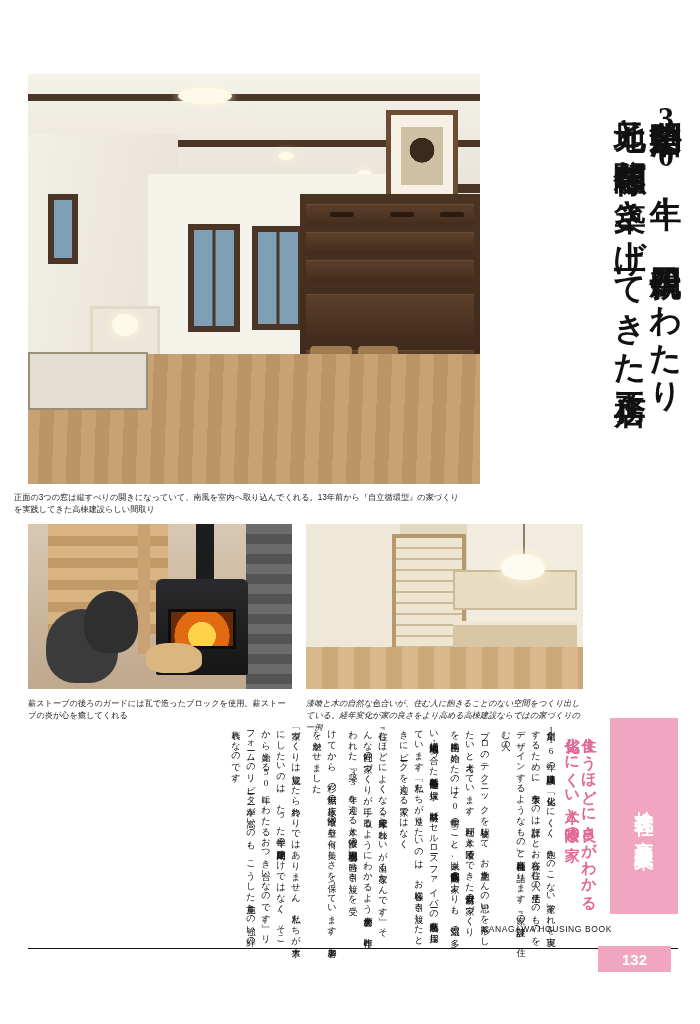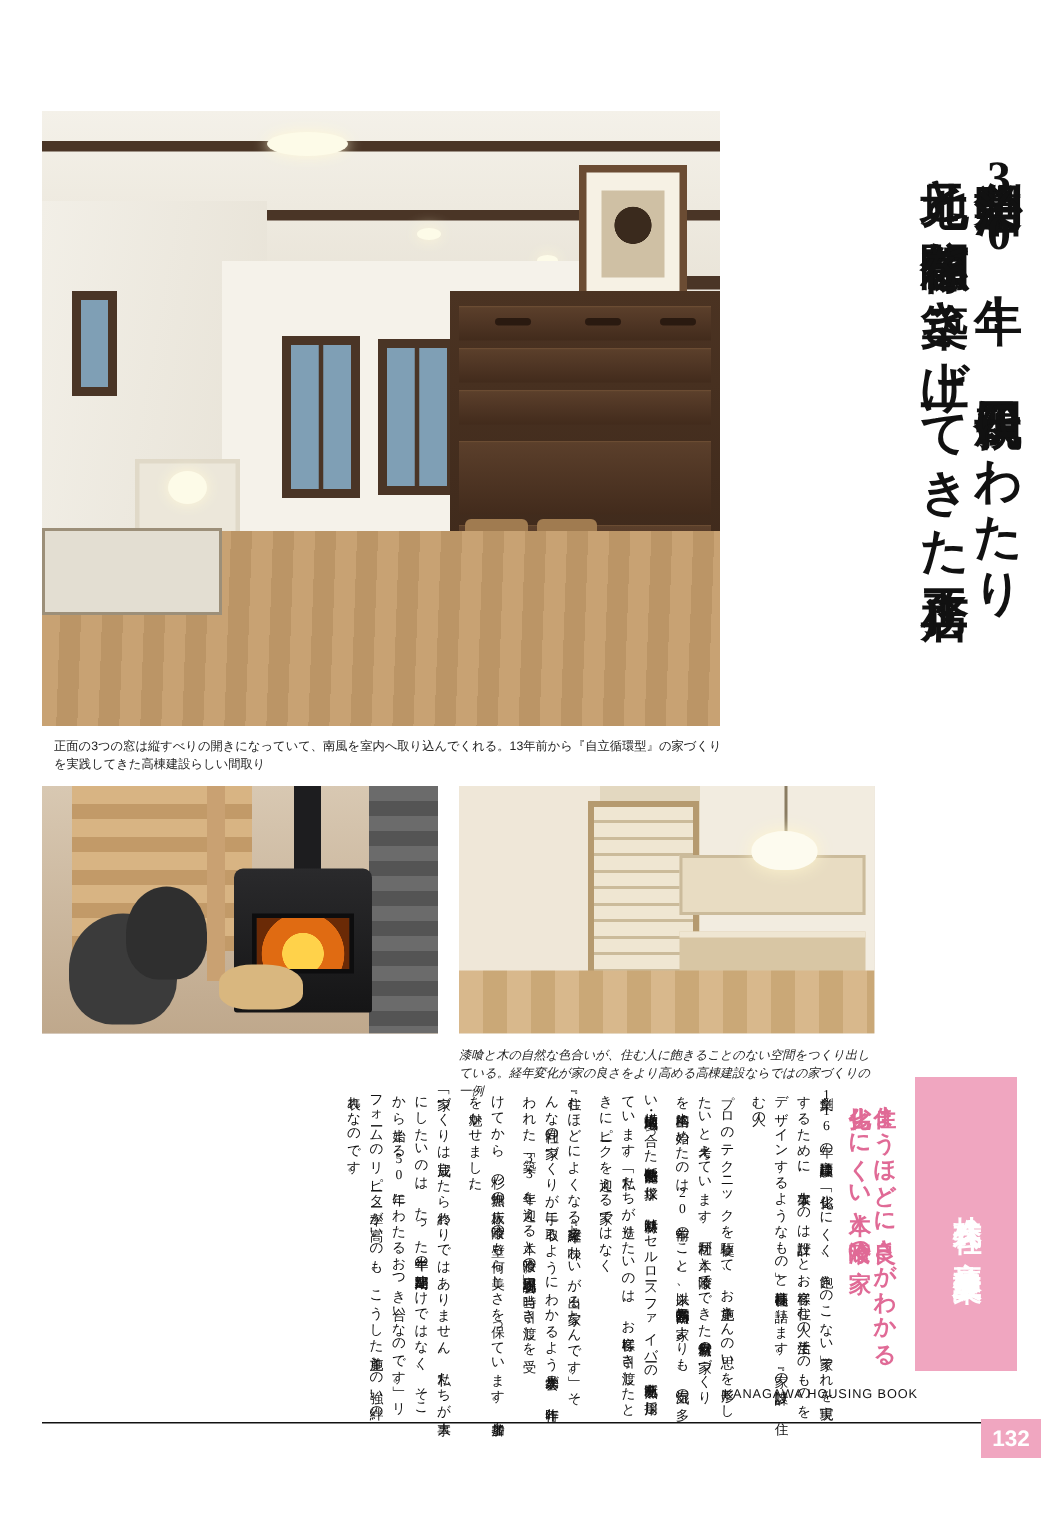--- a/index.html
+++ b/index.html
@@ -81,21 +81,21 @@
     background: #cfc6b8;
   }
   .caption {
     position: absolute;
     font-size: 8.2px;
     line-height: 1.45;
     color: #222;
     font-family: "Liberation Sans", sans-serif;
   }
   .cap-main {
-    left: 36px;
+    left: 14px;
     top: 492px;
     width: 452px;
   }
 
   
   .photo-left {
     position: absolute;
     left: 28px;
     top: 524px;
     width: 264px;
@@ -193,23 +193,23 @@
     right: 88px;
     top: 924px;
     font-size: 8.5px;
     letter-spacing: 0.6px;
     color: #111;
     font-family: "Liberation Sans", sans-serif;
     text-align: right;
   }
   .page-num-box {
     position: absolute;
-    right: 6px;
+    right: 29px;
     top: 946px;
-    width: 40px;
+    width: 73px;
     height: 26px;
     background: #f0a6c0;
     color: #fff;
     font-size: 15px;
     font-weight: bold;
     display: flex;
     align-items: center;
     justify-content: center;
   }
 
@@ -416,20 +416,21 @@
       <div class="brick"></div>
       <div class="stove-pipe"></div>
       <div class="stove">
         <div class="stove-glass"></div>
       </div>
       <div class="person" style="left:18px;bottom:6px;width:72px;height:74px;"></div>
       <div class="person" style="left:56px;bottom:36px;width:54px;height:62px;background:#2f2f2f;"></div>
       <div class="dog"></div>
     </div>
   </div>
+  <div class="caption cap-left">薪ストーブの後ろのガードには瓦で造ったブロックを使用。薪ストーブの炎が心を癒してくれる</div>
 
   <div class="photo-right">
     <div class="kit-scene">
       <div class="kit-wall"></div>
       <div class="shoji"></div>
       <div class="kit-upper"></div>
       <div class="kit-counter"></div>
       <div class="pendant"></div>
       <div class="pendant-shade"></div>
       <div class="kit-floor"></div>

